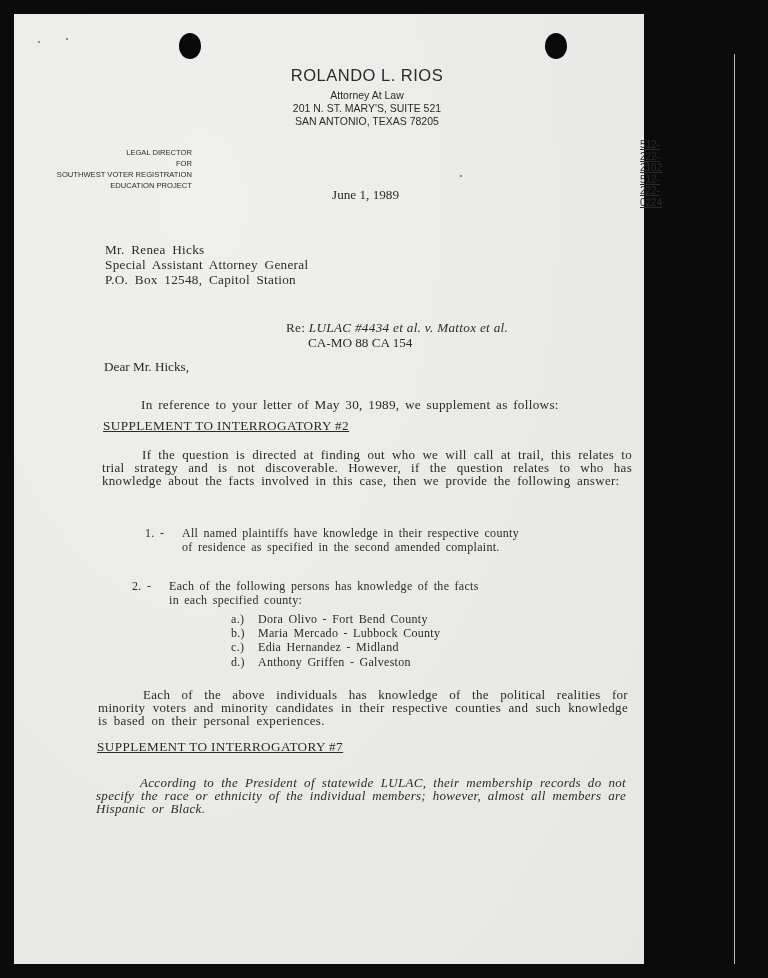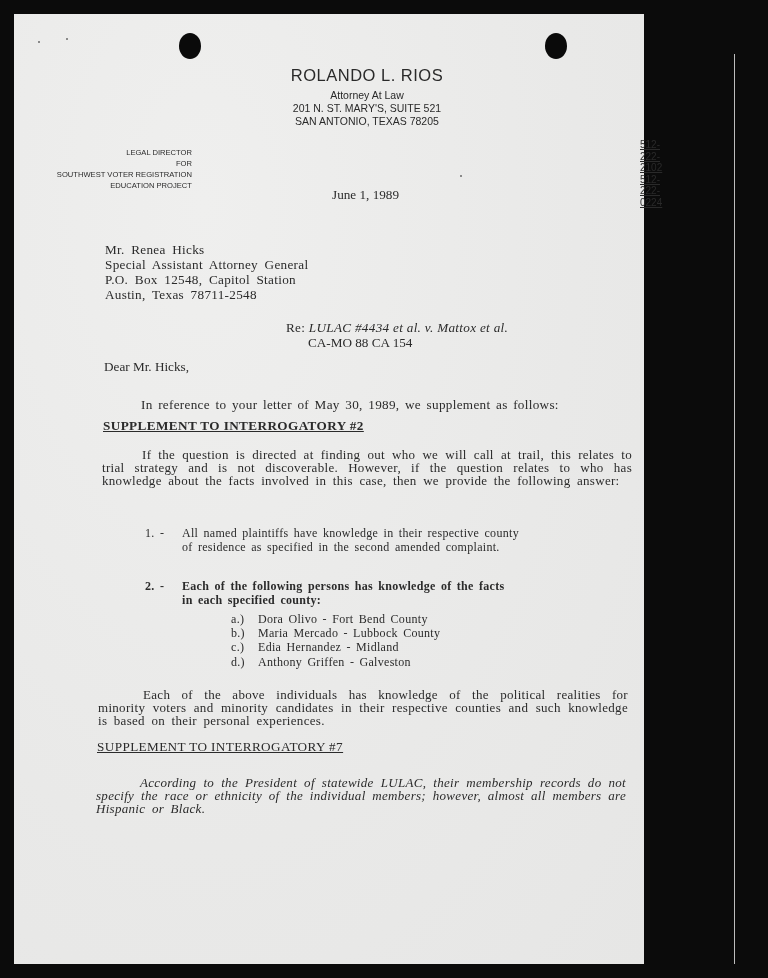--- a/index.html
+++ b/index.html
@@ -62,42 +62,41 @@
     <div>512-222-2102</div>
     <div>512-222-0224</div>
   </div>
 
   <div class="serif t" style="left:318px; top:173px;">June 1, 1989</div>
 
   <div class="serif t" style="left:91px; top:228px; line-height:15px; word-spacing:3px; letter-spacing:0.3px;font-family:Liberation Serif, serif;">
     <div>Mr. Renea Hicks</div>
     <div>Special Assistant Attorney General</div>
     <div>P.O. Box 12548, Capitol Station</div>
-    <div>Austin, Texas 78711-2548</div>
   </div>
 
   <div class="serif t" style="left:272px; top:306px; letter-spacing:0.3px;">
     <span>Re:</span>
     <i>LULAC #4434 et al. v. Mattox et al.</i>
   </div>
   <div class="serif t" style="left:294px; top:321px;">CA-MO 88 CA 154</div>
 
   <div class="serif t" style="left:90px; top:345px;">Dear Mr. Hicks,</div>
 
   <div class="serif t" style="left:127px; top:383px; letter-spacing:0.3px; word-spacing:2px;">In reference to your letter of May 30, 1989, we supplement as follows:</div>
 
-  <div class="serif t u" style="left:89px; top:404px;font-weight:bold;">SUPPLEMENT TO INTERROGATORY #2</div>
+  <div class="serif t u" style="left:89px; top:404px;">SUPPLEMENT TO INTERROGATORY #2</div>
 
   <div class="serif just" style="left:88px; top:434px; width:530px; text-indent:40px;">If the question is directed at finding out who we will call at trail, this relates to trial strategy and is not discoverable.  However, if the question relates to who has knowledge about the facts involved in this case, then we provide the following answer:</div>
 
   <div class="serif list-item" style="left:131px; top:513px;">
     <span style="display:inline-block; width:37px;">1. -</span><span>All named plaintiffs have knowledge in their respective county</span>
     <div style="padding-left:37px;">of residence as specified in the second amended complaint.</div>
   </div>
-  <div class="serif list-item" style="left:131px; top:566px;font-weight:bold;">
+  <div class="serif list-item" style="left:118px; top:566px;">
     <span style="display:inline-block; width:37px;">2. -</span><span>Each of the following persons has knowledge of the facts</span>
     <div style="padding-left:37px;">in each specified county:</div>
   </div>
 
   <div class="serif list-item" style="left:217px; top:598px; line-height:14.2px;">
     <div><span style="display:inline-block; width:27px;">a.)</span><span>Dora Olivo - Fort Bend County</span></div>
     <div><span style="display:inline-block; width:27px;">b.)</span><span>Maria Mercado - Lubbock County</span></div>
     <div><span style="display:inline-block; width:27px;">c.)</span><span>Edia Hernandez - Midland</span></div>
     <div><span style="display:inline-block; width:27px;">d.)</span><span>Anthony Griffen - Galveston</span></div>
   </div>

